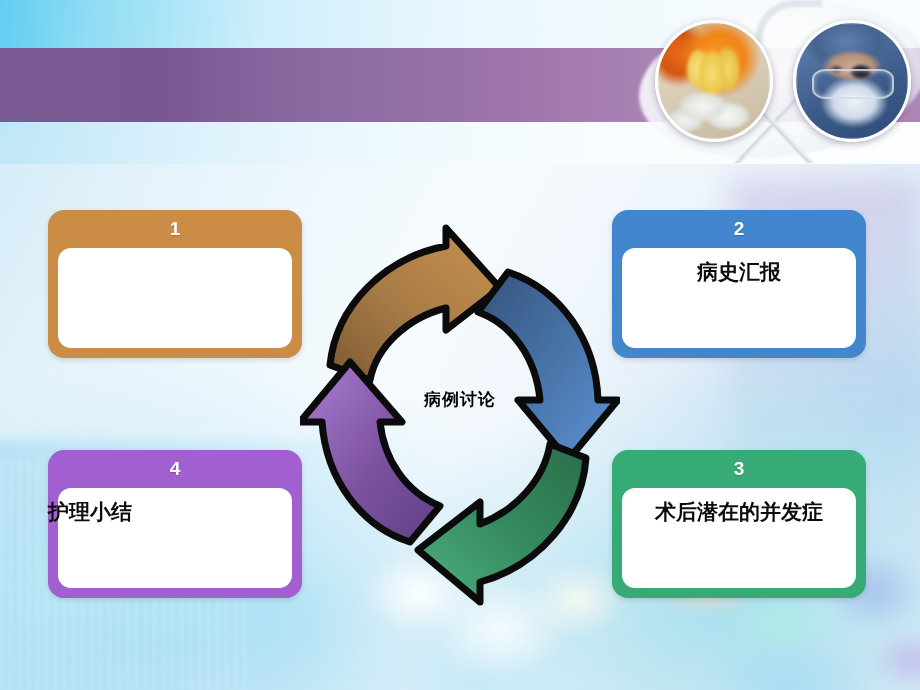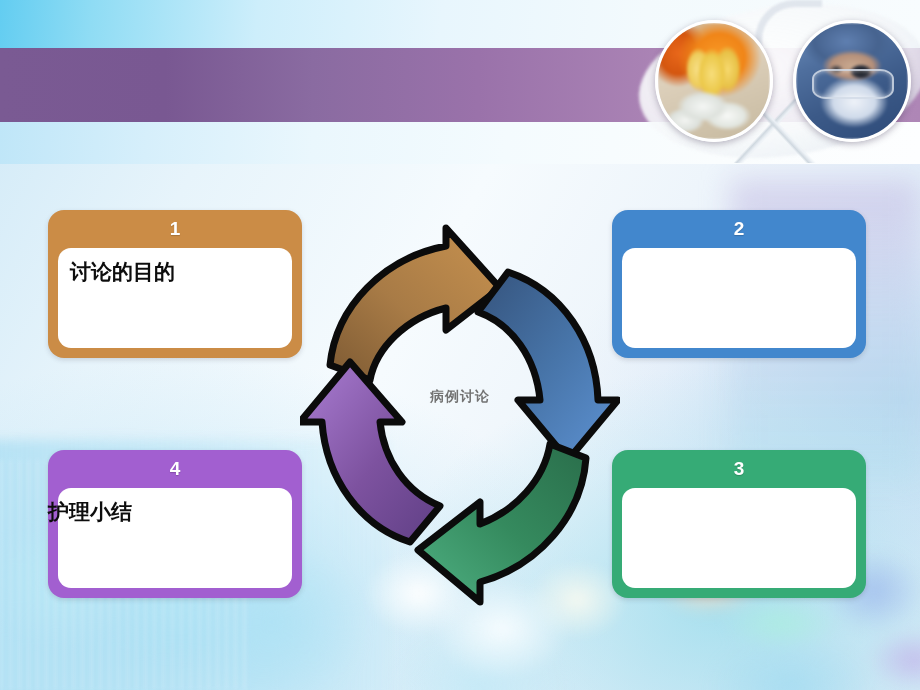--- a/index.html
+++ b/index.html
@@ -247,22 +247,22 @@
     left: 300px; top: 210px;
     width: 320px; height: 420px;
   }
   #cycle svg { display: block; }
 
   .center-text {
     position: absolute;
     left: 0; right: 0;
     top: 178px;
     text-align: center;
-    font-size: 14px;
-    color: #737373;
+    font-size: 17px;
+    color: #000000;
     font-family: Liberation Sans, sans-serif;
     font-weight: 600;
     letter-spacing: 1px;
   }
 </style>
 </head>
 <body>
 
 <div id="slide">
 
@@ -287,31 +287,32 @@
     <div class="pills-art"></div>
   </div>
   <div class="oval oval-surgeon">
     <div class="surgeon-art"></div>
     <div class="glasses"></div>
   </div>
 
   <div class="card" id="card1">
     <div class="card-num">1</div>
     <div class="card-inner"></div>
-    <div class="card-label">讨论的目的</div>
   </div>
 
   <div class="card" id="card2">
     <div class="card-num">2</div>
     <div class="card-inner"></div>
+    <div class="card-label">病史汇报</div>
   </div>
 
   <div class="card" id="card3">
     <div class="card-num">3</div>
     <div class="card-inner"></div>
+    <div class="card-label">术后潜在的并发症</div>
   </div>
 
   <div class="card" id="card4">
     <div class="card-num">4</div>
     <div class="card-inner"></div>
     <div class="card-label">护理小结</div>
   </div>
 
   <div id="cycle">
     <svg width="320" height="420" viewBox="0 0 320 420" xmlns="http://www.w3.org/2000/svg">

